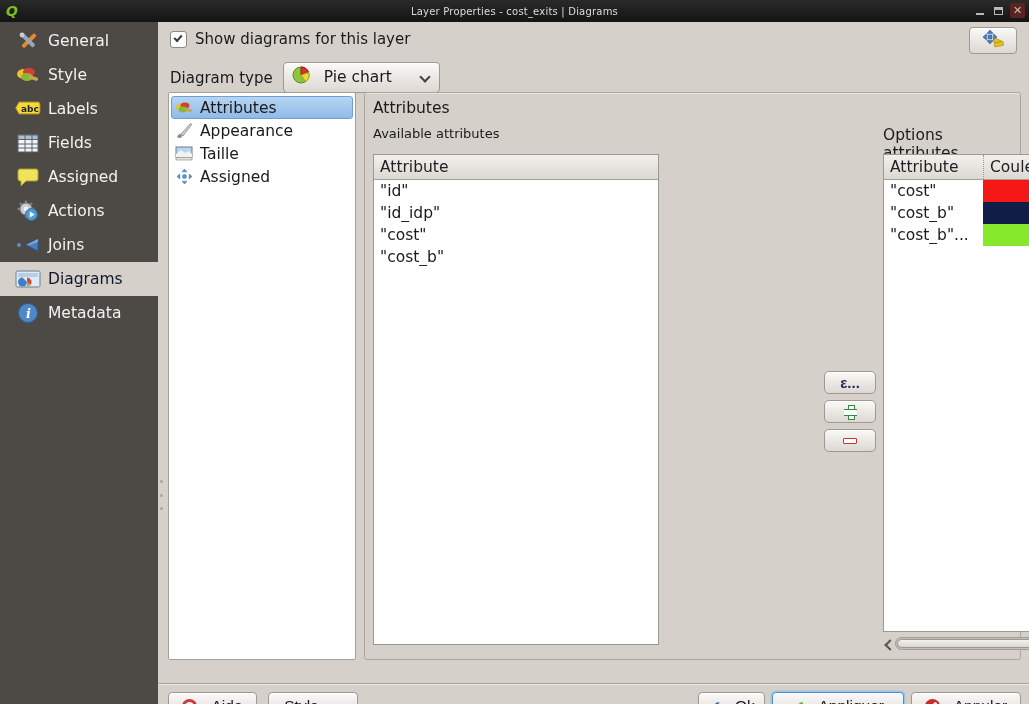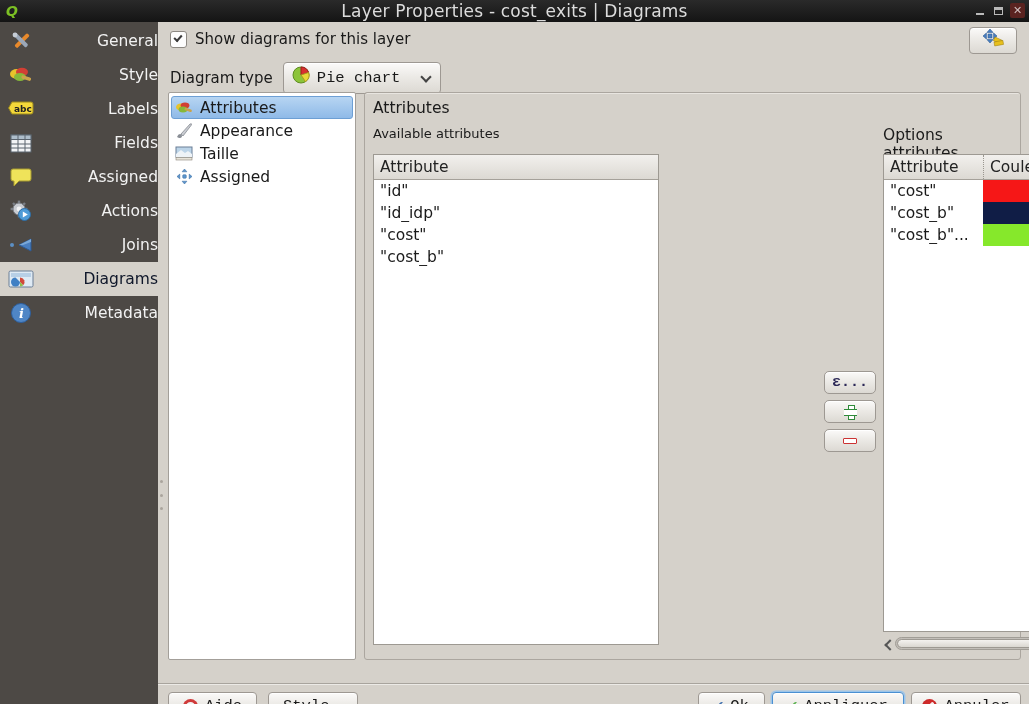--- a/index.html
+++ b/index.html
@@ -9,53 +9,52 @@
     font-size:15px; color:#1a1a1a; background:#d5d1ca; position:relative;
   }
   
   .titlebar {
     position:absolute; left:0; top:0; width:1029px; height:22px;
     background:linear-gradient(#2a2a2a,#141414); color:#dcdcdc;
     display:flex; align-items:center;
   }
   .titlebar .qgis-logo { position:absolute; left:6px; top:3px; width:16px; height:16px;
     color:#7cc024; font-weight:bold; font-size:14px; line-height:16px; font-style:italic; }
-  .titlebar .title-text { flex:1; text-align:center; font-size:17px; letter-spacing:.2px; }
+  .titlebar .title-text { flex:1; text-align:center; font-size:10px; letter-spacing:.2px; }
   .win-controls { position:absolute; right:4px; top:3px; display:flex; gap:4px; }
   .win-btn { width:15px; height:15px; display:flex; align-items:center; justify-content:center;
     color:#b9b9b9; font-size:11px; line-height:1; border-radius:2px; }
   .win-btn.close { background:#5a2320; color:#d0c0c0; }
   .win-min-glyph { width:8px; height:2px; background:#b9b9b9; margin-top:7px; }
   .win-max-glyph { width:9px; height:8px; border:1px solid #b9b9b9; border-top:3px solid #b9b9b9; }
   
   .sidebar { position:absolute; left:0; top:22px; width:158px; height:682px; background:#4d4945; }
-  .side-item { height:34px; display:flex; align-items:center; padding-left:7px; color:#f2f2f2; cursor:default;justify-content:space-between; }
+  .side-item { height:34px; display:flex; align-items:center; padding-left:14px; color:#f2f2f2; cursor:default; }
   .side-item .sicon { width:28px; height:24px; display:flex; align-items:center; justify-content:center; flex:none; }
   .side-item .slabel { margin-left:6px; font-size:15.5px; }
   .side-item.selected { background:#d5d1ca; color:#0f172a; }
   .sidebar-list { padding-top:2px; }
   
   .content { position:absolute; left:158px; top:22px; width:871px; height:682px; }
   .splitter-grip { position:absolute; left:1px; top:458px; width:5px; height:30px;
     display:flex; flex-direction:column; justify-content:space-between; align-items:center; }
   .splitter-grip i { width:3px; height:3px; border-radius:50%; background:#aaa49d; display:block; }
   .chk-row { position:absolute; left:12px; top:8px; display:flex; align-items:center; gap:8px; }
   .checkbox { width:17px; height:17px; background:#fdfdfd; border:1px solid #8d8983; border-radius:3px; position:relative; }
   .checkbox .mark { position:absolute; left:3px; top:3px; width:8px; height:5px;
     border-left:2.5px solid #3a3a3a; border-bottom:2.5px solid #3a3a3a; transform:rotate(-48deg); }
   .toolbtn-tr { position:absolute; right:12px; top:5px; width:48px; height:27px; }
   .dt-row { position:absolute; left:12px; top:40px; display:flex; align-items:center; gap:10px; }
   
   .gbtn {
     background:linear-gradient(#fbfaf9,#eceae6 45%,#dcd9d3);
     border:1px solid #9d9892; border-radius:4px;
-    display:inline-flex; align-items:center; justify-content:center; gap:7px;
+    display:inline-flex; align-items:center; justify-content:center; gap:14px;
     font-size:15.5px; color:#1a1a1a; box-shadow:inset 0 1px 0 #fff;
     cursor:default;
-    font-family:Liberation Mono, monospace;
   }
   .combo { padding:3px 10px 4px 8px; min-height:27px; }
   .combo .chev { margin-left:14px; }
   .chev { width:9px; height:9px; position:relative; }
   .chev:before { content:""; position:absolute; left:1px; top:0px; width:6px; height:6px;
     border-right:2px solid #444; border-bottom:2px solid #444; transform:rotate(45deg); }
   
   .section-list {
     position:absolute; left:10px; top:70px; width:188px; height:568px;
     background:#ffffff; border:1px solid #a39f99; border-radius:2px; padding:3px 2px;

